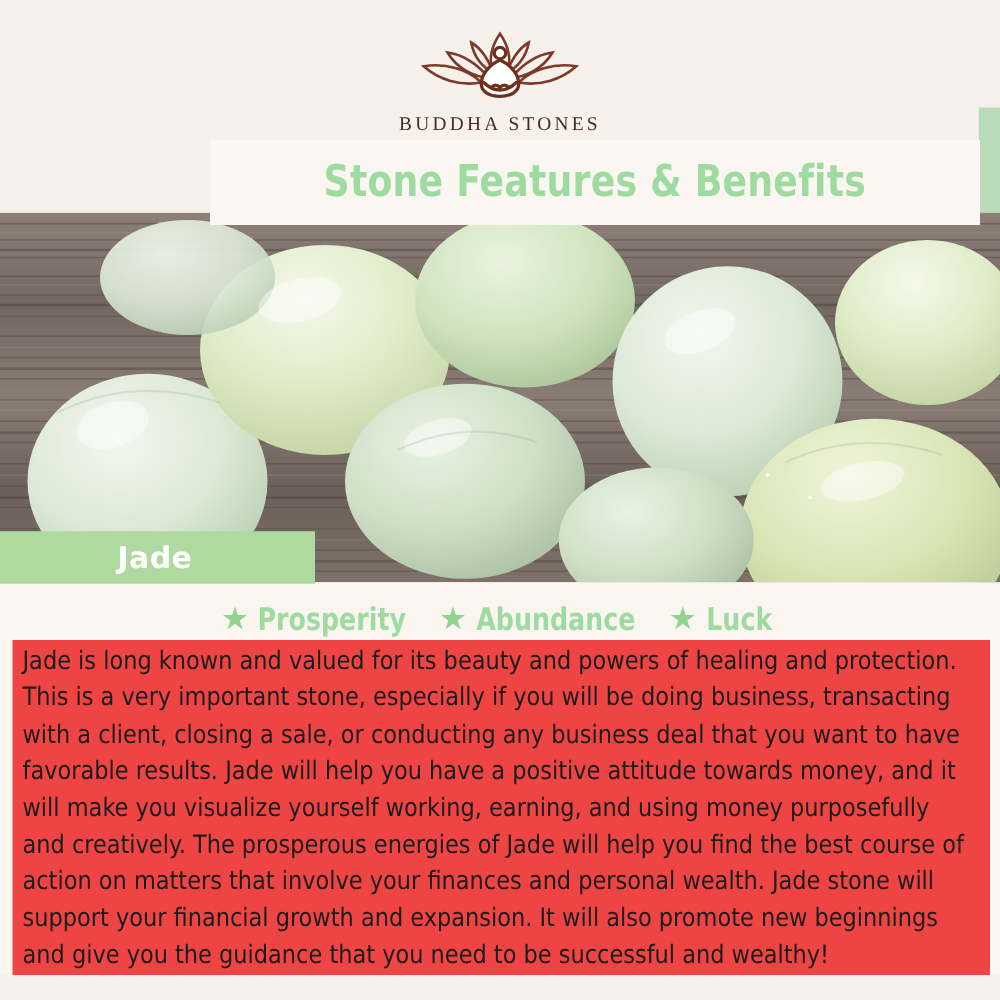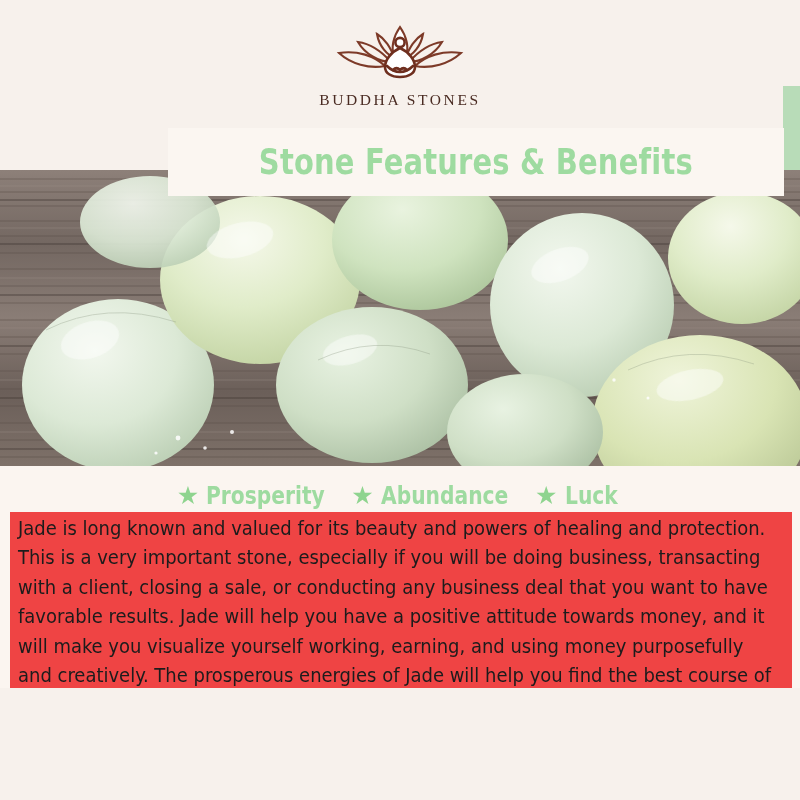--- a/index.html
+++ b/index.html
@@ -2,21 +2,21 @@
 <html><head>
 <meta charset="utf-8">
 <style>
   html,body{margin:0;padding:0;}
   body{
     width:800px;height:800px;overflow:hidden;
     background:#f7f1ec;
     font-family:"Liberation Sans","DejaVu Sans",sans-serif;
     position:relative;
   }
-  #page{position:absolute;inset:0;width:800px;height:688px;overflow:hidden;background:#f7f1ec;}
+  #page{position:absolute;inset:0;width:800px;height:780px;overflow:hidden;background:#f7f1ec;}
 
   
   .bar-left{
     position:absolute;left:0;top:200px;width:18px;height:262px;
     background:#9ccb9c;
   }
   .bar-left-notch{
     position:absolute;left:0;top:195px;width:18px;height:16px;
     background:#f7f1ec;
     clip-path:polygon(0 0,100% 0,0 100%);
@@ -47,21 +47,21 @@
   }
   .logo-mark{width:150px;height:62px;display:block;}
   .logo-text{
     margin-top:7px;
     font-family:"Liberation Serif","DejaVu Serif",serif;
     font-size:15.5px;letter-spacing:2.6px;color:#4a2b22;font-weight:400;
   }
 
   
   .title-banner{
-    position:absolute;left:168px;top:128px;width:616px;height:68px;
+    position:absolute;left:168px;top:112px;width:616px;height:68px;
     background:#fbf6f1;
     display:flex;align-items:center;justify-content:center;
     z-index:6;
   }
   .title-text{
     font-family:"DejaVu Sans Condensed","Liberation Sans Narrow","Liberation Sans",sans-serif;
     font-weight:bold;
     font-size:35px;
     color:#9edba0;
     letter-spacing:.2px;
@@ -238,20 +238,23 @@
         <path d="M318 190 q56 -26 112 -6"></path>
         <path d="M628 200 q60 -28 126 -6"></path>
       </g>
     </svg>
   </div>
 
   <div class="title-banner">
     <div class="title-text">Stone Features &amp; Benefits</div>
   </div>
 
+  <div class="jade-label">
+    <div class="jade-text">Jade</div>
+  </div>
 
   <div class="content">
 
     <div class="benefits">
       <div class="benefit">
         <span class="star">★</span>
         <span class="benefit-label">Prosperity</span>
       </div>
       <div class="benefit">
         <span class="star">★</span>

